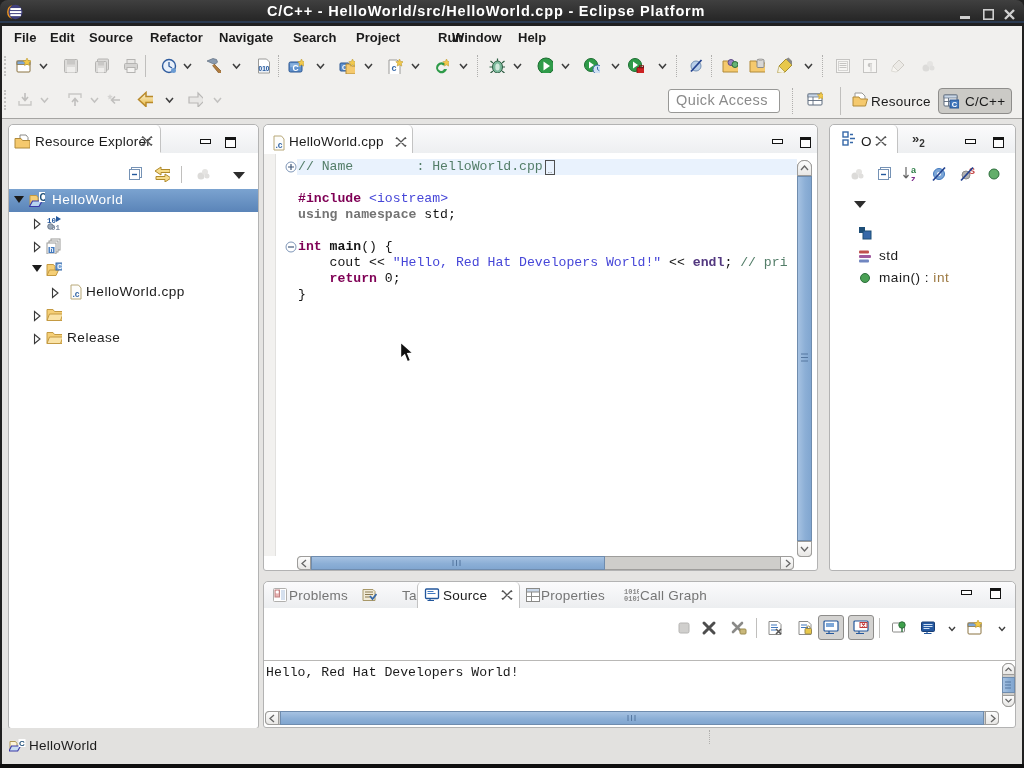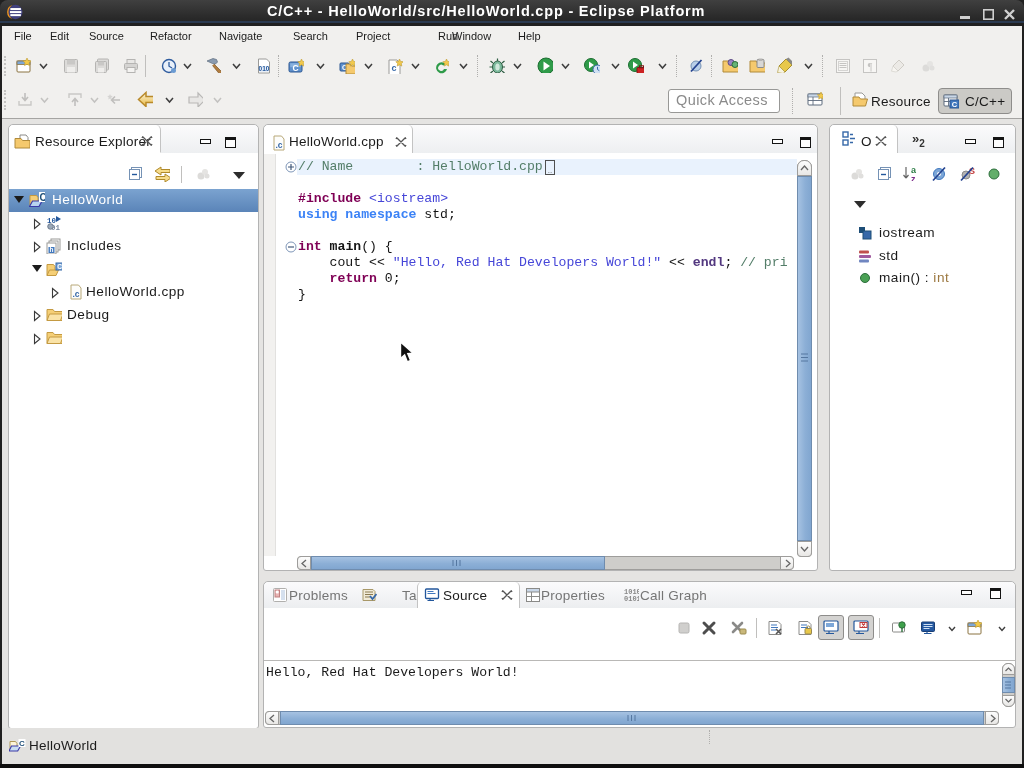--- a/index.html
+++ b/index.html
@@ -4,21 +4,21 @@
 * { margin:0; padding:0; box-sizing:border-box; }
 html,body { width:1024px; height:768px; overflow:hidden; }
 body { font-family:"Liberation Sans", sans-serif; background:#202020; position:relative; }
 .abs { position:absolute; }
 #titlebar { position:absolute; left:0; top:0; width:1024px; height:23px;
   background:linear-gradient(#404040,#2c2c2c 75%,#262626);
   border-radius:8px 8px 0 0; border-bottom:2px solid #2b3a50; }
 #title { position:absolute; top:3px; left:267px; width:440px; text-align:left;
   color:#ffffff; font-weight:bold; font-size:14.5px; letter-spacing:0.8px; }
 #menubar { position:absolute; left:2px; top:26px; width:1020px; height:24px; background:#f1f0ee; }
-#menubar span { position:absolute; top:4px; font-size:11px; color:#1b1b1b; }
+#menubar span { position:absolute; top:4px; font-size:13px; color:#1b1b1b;font-weight:bold; }
 #toolzone { position:absolute; left:2px; top:50px; width:1020px; height:69px; background:#f1f0ee; border-bottom:1px solid #a5a4a2; }
 #main { position:absolute; left:2px; top:119px; width:1020px; height:609px; background:#e5e4e2; }
 .panel { position:absolute; background:#ffffff; border:1px solid #b3b3b3; border-radius:5px 5px 3px 3px; }
 #statusbar { position:absolute; left:2px; top:728px; width:1020px; height:36px; background:#e2e1df; }
 #bottomstrip { position:absolute; left:0; top:764px; width:1024px; height:4px; background:#0e0e0e; }
 .tabtxt { font-size:13.5px; letter-spacing:0.25px; color:#1b1b1b; }
 .graytab { font-size:13.5px; letter-spacing:0.25px; color:#757575; }
 .mono { font-family:"Liberation Mono", monospace; font-size:13.16px; white-space:pre; }
 .minico { position:absolute; width:11px; height:5px; border:1.5px solid #141414; background:#fdfdfd; }
 .maxico { position:absolute; width:11px; height:11px; border:1.5px solid #141414; border-top-width:3.2px; background:#fdfdfd; }
@@ -324,23 +324,20 @@
     </svg>
  <svg class="abs" style="left:24px;top:93px" width="9" height="12">
       <path d="M1.5 1.5 L7 6 L1.5 10.5 Z" fill="#fdfdfd" stroke="#3a3a3a" stroke-width="1.1"></path>
     </svg>
  <svg class="ico" style="left:37px;top:90px">
       <text x="1" y="8" font-size="7.5" font-family="Liberation Mono" font-weight="bold" fill="#23579c">10</text>
       <text x="5" y="15" font-size="7.5" font-family="Liberation Mono" font-weight="bold" fill="#7a8aa0">01</text>
       <path d="M10 1 l5 3 -5 3z" fill="#23579c"></path>
       <circle cx="4.5" cy="11.5" r="2.8" fill="#9aa8b8" stroke="#5d6b7d" stroke-width=".8"></circle>
     </svg>
- <div class="trow" style="left:0;top:110px;width:249px;">
-      <span style="position:absolute;left:58px;top:3px;">Includes</span>
-    </div>
  <svg class="abs" style="left:24px;top:116px" width="9" height="12">
       <path d="M1.5 1.5 L7 6 L1.5 10.5 Z" fill="#fdfdfd" stroke="#3a3a3a" stroke-width="1.1"></path>
     </svg>
  <svg class="ico" style="left:37px;top:113px">
       <rect x="5" y="1" width="9" height="11" fill="#fff" stroke="#9a9a98"></rect>
       <rect x="3" y="3" width="9" height="11" fill="#fff" stroke="#9a9a98"></rect>
       <rect x="1" y="5" width="9" height="11" fill="#fff" stroke="#9a9a98"></rect>
       <rect x="2.5" y="9" width="6" height="6" fill="#4178be"></rect>
       <text x="5.5" y="14.2" font-size="6.5" font-family="Liberation Sans" font-weight="bold" fill="#fff" text-anchor="middle">h</text>
     </svg>
@@ -354,30 +351,30 @@
  <div class="trow" style="left:0;top:156px;width:249px;">
       <span style="position:absolute;left:77px;top:3px;">HelloWorld.cpp</span>
     </div>
  <svg class="abs" style="left:42px;top:162px" width="9" height="12">
       <path d="M1.5 1.5 L7 6 L1.5 10.5 Z" fill="#fdfdfd" stroke="#3a3a3a" stroke-width="1.1"></path>
     </svg>
  <svg class="ico" style="left:59px;top:159px">
       <path d="M3 1 h7.5 l2.5 3 v11 h-10z" fill="#fdfdfb" stroke="#b8a878"></path>
       <text x="8" y="12.5" font-size="8.5" font-family="Liberation Sans" font-weight="bold" fill="#3668a8" text-anchor="middle">.c</text>
     </svg>
- <div class="trow" style="left:0;top:179px;width:249px;">
-      <span style="position:absolute;left:58px;top:3px;">Debug</span>
-    </div>
  <svg class="abs" style="left:24px;top:185px" width="9" height="12">
       <path d="M1.5 1.5 L7 6 L1.5 10.5 Z" fill="#fdfdfd" stroke="#3a3a3a" stroke-width="1.1"></path>
     </svg>
  <svg class="ico" style="left:37px;top:182px" width="18" height="16">
       <path d="M1 2.5 h6 l1.5 2 h8.5 v9 h-16z" fill="#f5cf77" stroke="#c49a42"></path>
       <path d="M3.5 7 h13.5 l-2.5 6.5 h-13.5z" fill="#fae3a7" stroke="#c49a42"></path>
     </svg>
+ <div class="trow" style="left:0;top:202px;width:249px;">
+      <span style="position:absolute;left:58px;top:3px;">Release</span>
+    </div>
  <svg class="abs" style="left:24px;top:208px" width="9" height="12">
       <path d="M1.5 1.5 L7 6 L1.5 10.5 Z" fill="#fdfdfd" stroke="#3a3a3a" stroke-width="1.1"></path>
     </svg>
  <svg class="ico" style="left:37px;top:205px" width="18" height="16">
       <path d="M1 2.5 h6 l1.5 2 h8.5 v9 h-16z" fill="#f5cf77" stroke="#c49a42"></path>
       <path d="M3.5 7 h13.5 l-2.5 6.5 h-13.5z" fill="#fae3a7" stroke="#c49a42"></path>
     </svg>
 </div>
 <div id="EDpanel" class="panel" style="left:263px; top:124px; width:555px; height:447px;">
  <div class="abs" style="left:0;top:0;width:553px;height:28px;background:linear-gradient(#fbfbfc,#edeff1);border-radius:5px 5px 0 0;"></div>
@@ -402,21 +399,21 @@
       <path d="M3 6 h6 M6 3 v6" stroke="#41597a" stroke-width="1.2"></path>
     </svg>
  <svg class="abs" style="left:21px;top:116px" width="12" height="12">
       <circle cx="6" cy="6" r="5" fill="#fff" stroke="#7e96b8"></circle>
       <path d="M3 6 h6" stroke="#41597a" stroke-width="1.2"></path>
     </svg>
 
  <div class="mono abs" style="left:34px;top:34px;line-height:16px;color:#141414;"><span style="color:#537d68">// Name        : HelloWorld.cpp</span>
 
 <span style="color:#7f0055;font-weight:bold">#include</span> <span style="color:#4646d8">&lt;iostream&gt;</span>
-<span style="color:#3b82f6;font-weight:bold">using namespace</span> std;
+<span style="color:#737373;font-weight:bold">using namespace</span> std;
 
 <span style="color:#7f0055;font-weight:bold">int</span> <b>main</b>() {
     cout &lt;&lt; <span style="color:#4646d8">"Hello, Red Hat Developers World!"</span> &lt;&lt; <span style="color:#52377f;font-weight:bold">endl</span>; <span style="color:#537d68">// pri</span>
     <span style="color:#7f0055;font-weight:bold">return</span> 0;
 }</div>
  <div class="abs" style="left:281px;top:35px;width:10px;height:15px;border:1.5px solid #4f4f4f;font-size:8px;color:#555;text-align:center;line-height:19px;">..</div>
 
  <div class="sbtrack" style="left:533px;top:35px;width:15px;height:397px;border-radius:7px 7px 4px 4px;"></div>
  <div class="sbbtn" style="left:533px;top:35px;width:15px;height:16px;border-radius:7px 7px 0 0;"></div>
  <svg class="abs" style="left:536px;top:40px" width="9" height="6">
@@ -484,23 +481,20 @@
  <svg class="ico" style="left:129px;top:41px" width="17" height="16">
       <circle cx="7" cy="9" r="4" fill="#b5b4b2" stroke="#8a8a88"></circle>
       <text x="10" y="8" font-size="9" font-family="Liberation Sans" font-weight="bold" fill="#c23a3a">S</text>
       <path d="M14 1.5 L2 14.5" stroke="#24438f" stroke-width="1.7"></path>
     </svg>
  <svg class="ico" style="left:156px;top:41px">
       <circle cx="8" cy="8" r="5" fill="#62ae6a" stroke="#2d6e3c"></circle>
     </svg>
  <div class="vmenu" style="left:24px;top:76px;"></div>
 
- <div class="trow" style="left:0;top:97px;width:185px;">
-      <span style="position:absolute;left:49px;top:3px;">iostream</span>
-    </div>
  <svg class="ico" style="left:27px;top:100px">
       <rect x="2" y="2" width="6" height="6" fill="#1d4e77"></rect>
       <rect x="6" y="6" width="8" height="8" fill="#3668a8"></rect>
       <rect x="6" y="6" width="8" height="8" fill="none" stroke="#1d4e77"></rect>
     </svg>
  <div class="trow" style="left:0;top:120px;width:185px;">
       <span style="position:absolute;left:49px;top:3px;">std</span>
     </div>
  <svg class="ico" style="left:27px;top:123px">
       <rect x="2" y="2.5" width="10" height="3" rx="1" fill="#c0504d"></rect>

